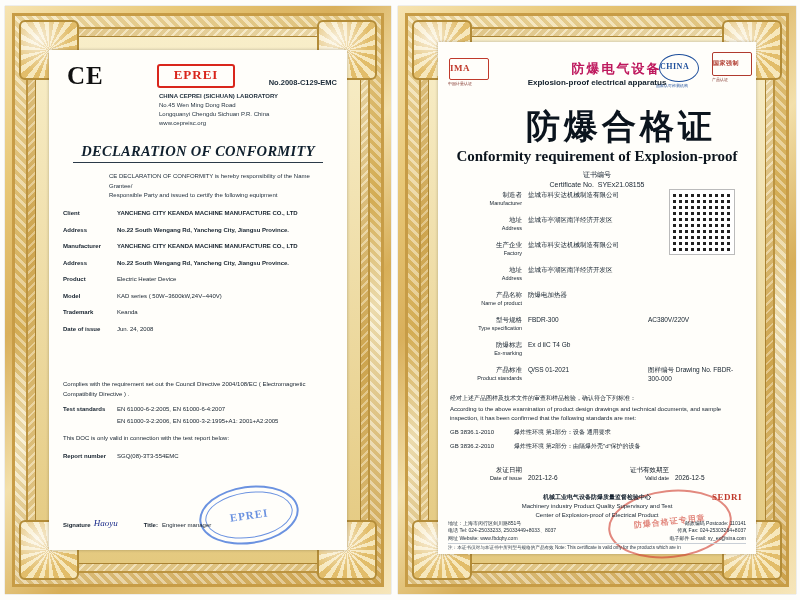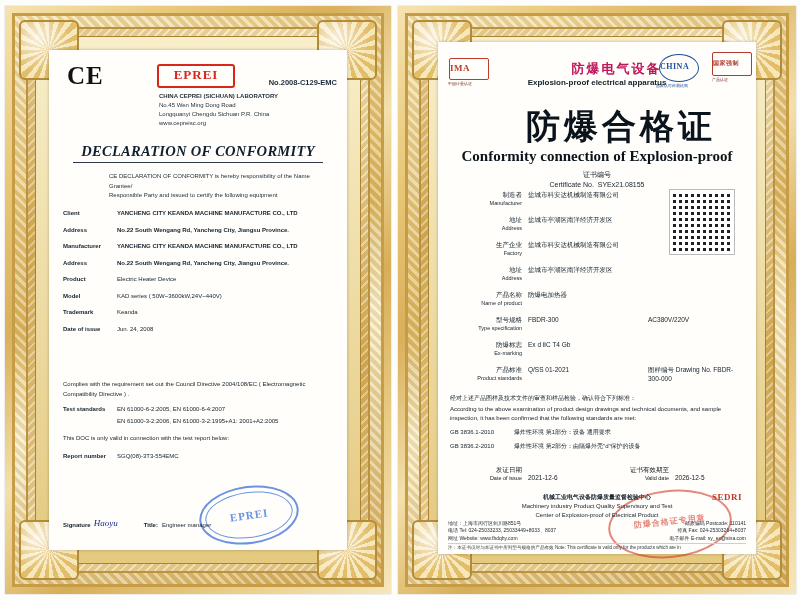--- a/index.html
+++ b/index.html
@@ -298,21 +298,21 @@
         </div>
         <div class="badge flag">
           <div class="b-box">国家强制</div>
           <div class="b-cap">产品认证</div>
         </div>
 
         <div class="rhead-cn">防爆电气设备</div>
         <div class="rhead-en1">Explosion-proof electrical apparatus</div>
 
         <div class="bigtitle">防爆合格证</div>
-        <div class="bigsub">Conformity connection of Explosion-proof</div>
+        <div class="bigsub">Conformity requirement of Explosion-proof</div>
 
         <div class="certno">
           <div>证书编号</div>
           <div>
             <span>Certificate No.</span>
             &nbsp;<span>SYEx21.08155</span>
           </div>
         </div>
 
         <div class="qr"></div>

